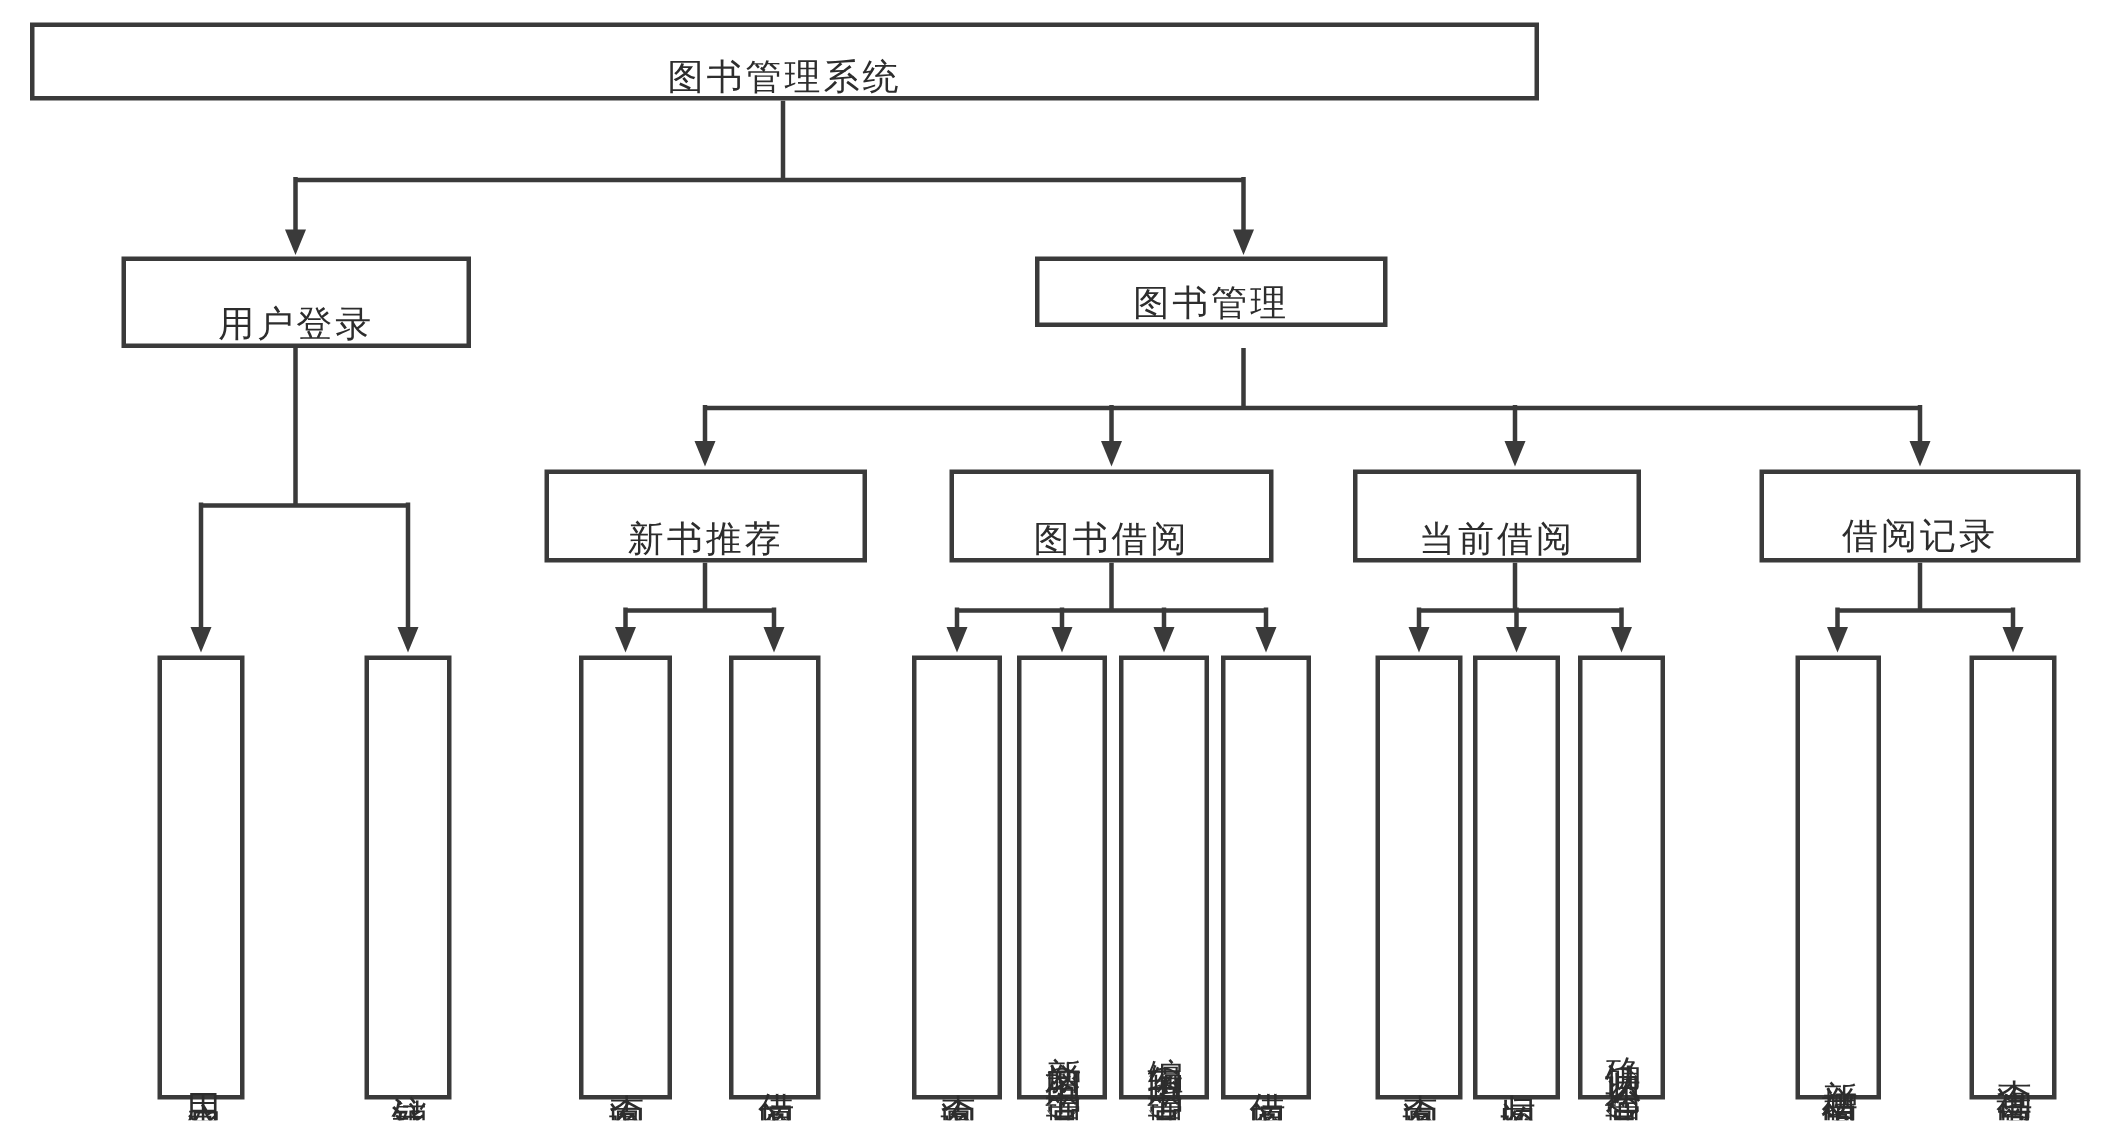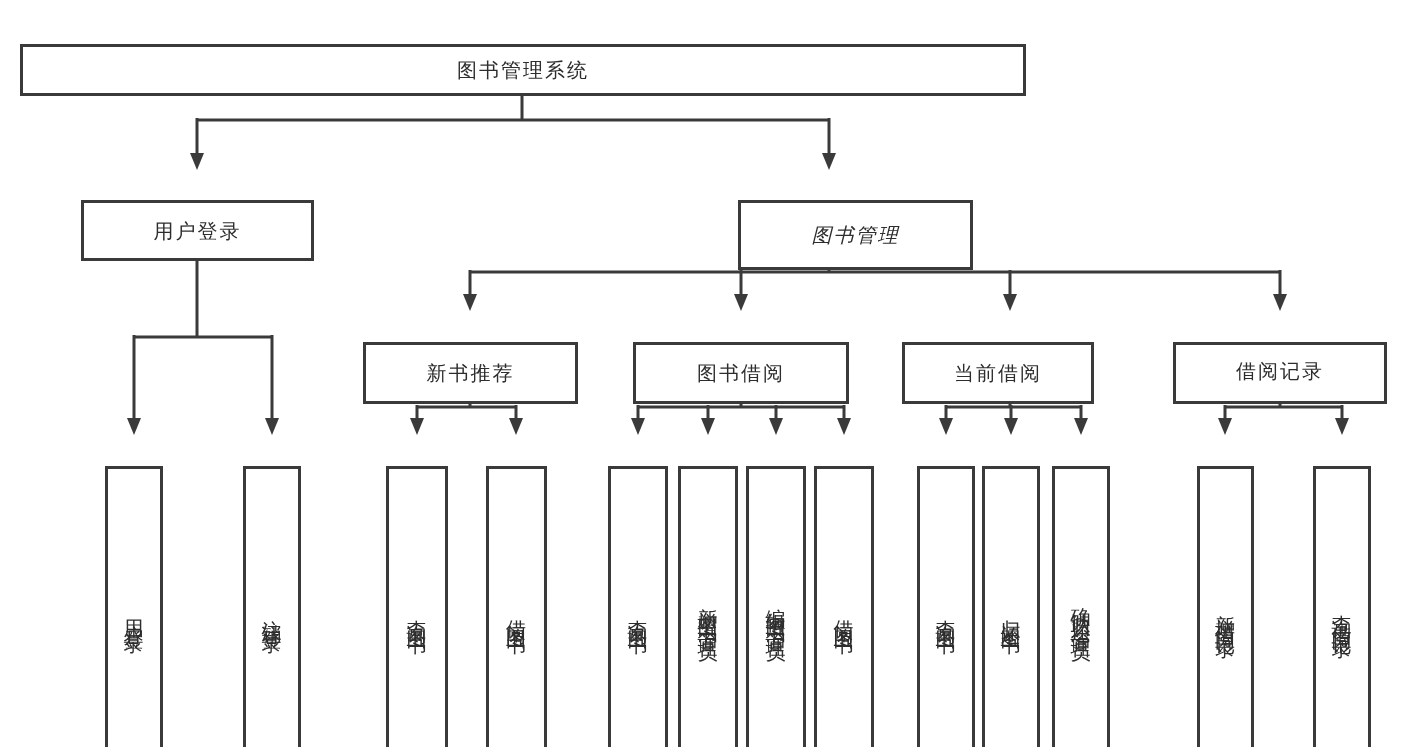--- a/index.html
+++ b/index.html
@@ -11,39 +11,38 @@
     font-family:"Liberation Sans",sans-serif;
     color:var(--text,#2d2d2d);
     overflow:hidden;
   }
   svg.wires{position:absolute;left:0;top:0;z-index:1;}
   .node{
     position:absolute;
     box-sizing:border-box;
     background:#ffffff;
     border:3px solid var(--line,#3a3a3a);
-    display:flex;align-items:center;justify-content:center;
+    display:flex;align-items:flex-end;justify-content:center;
     z-index:2;
-    font-size:20px;
+    font-size:24px;
     letter-spacing:2px;
     line-height:1;
     white-space:nowrap;
-    margin-top:29px;
   }
   .node.leaf{top:437px;height:296px;}
   .node.leaf .vtext{
     writing-mode:vertical-rl;
     text-orientation:mixed;
     letter-spacing:5px;
     white-space:normal;
   }
   
   #n-root{left:20px;top:15px;width:1006px;height:52px;}
   #n-l2-user{left:81px;top:171px;width:233px;height:61px;}
-  #n-l2-mgmt{left:738px;top:171px;width:235px;height:70px;font-style:italic;}
+  #n-l2-mgmt{left:690px;top:171px;width:235px;height:47px;}
   #n-l3-rec{left:363px;top:313px;width:215px;height:62px;}
   #n-l3-borrow{left:633px;top:313px;width:216px;height:62px;}
   #n-l3-current{left:902px;top:313px;width:192px;height:62px;}
   #n-l3-record{left:1173px;top:313px;width:214px;height:62px;font-family:Liberation Mono, monospace;}
   #n-leaf-user{left:105px;width:58px;}
   #n-leaf-logout{left:243px;width:58px;}
   #n-leaf-rec-q{left:386px;width:62px;}
   #n-leaf-rec-b{left:486px;width:61px;}
   #n-leaf-bb-q{left:608px;width:60px;}
   #n-leaf-bb-a{left:678px;width:60px;}

